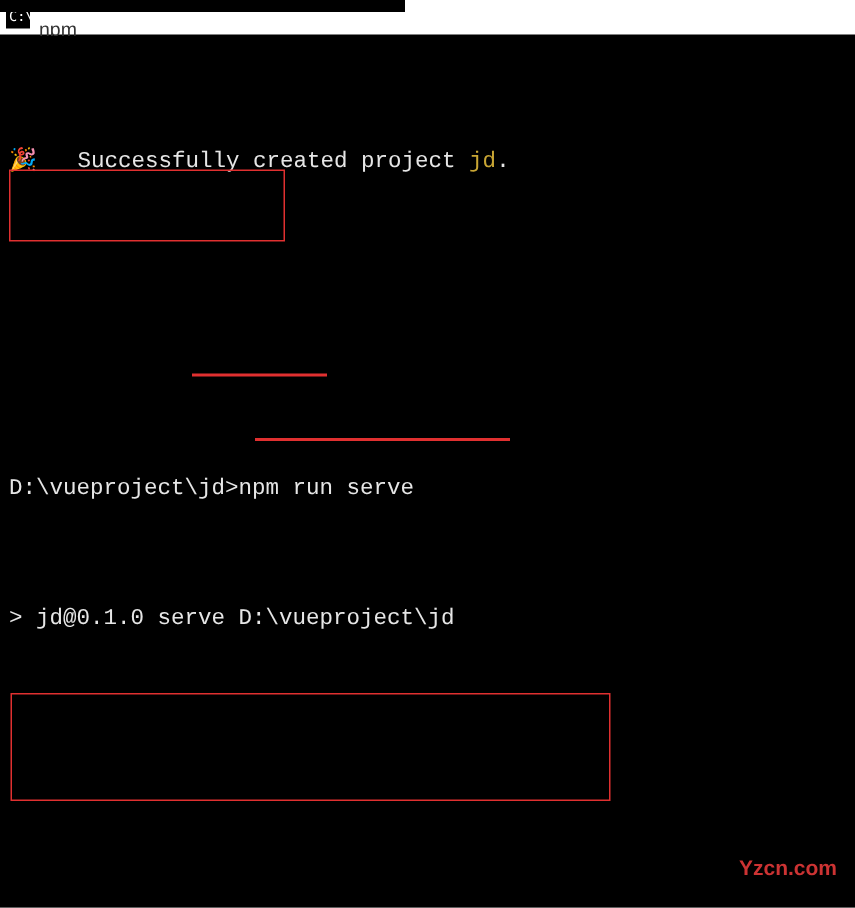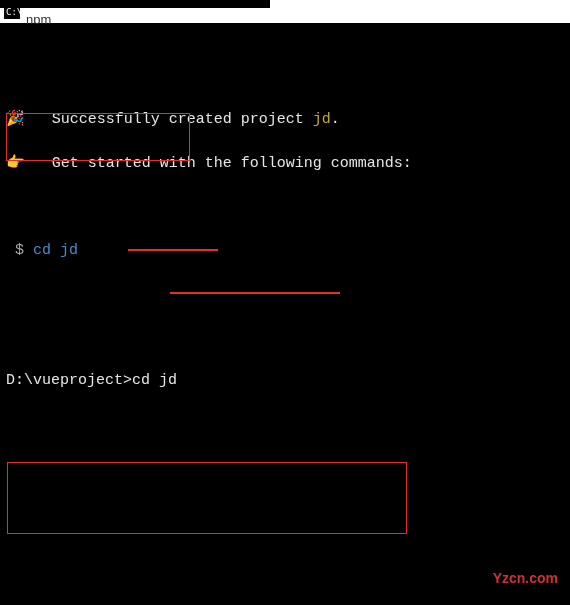--- a/index.html
+++ b/index.html
@@ -41,21 +41,21 @@
       height: 8px;
       background: #000;
       width: 270px;
       position: absolute;
       top: 0;
       left: 0;
     }
     .terminal {
       background: #000;
       color: #ccc;
-      padding: 20px 6px;
+      padding: 8px 6px;
       height: calc(100% - 24px);
       line-height: 1.45;
       white-space: pre;
       position: relative;
     }
     .line { white-space: pre; }
     .diamond { color: #ccc; }
     .yellow { color: #c9a634; }
     .blue { color: #4a8bc9; }
     .gray { color: #aaa; }
@@ -110,28 +110,27 @@
 <div class="black-strip"></div>
 
 <div class="titlebar">
   <span class="icon">C:\</span>
   <span class="title">npm</span>
 </div>
 
 <div class="terminal">
 <div class="line"> </div>
 <div class="line"><span class="diamond">🎉</span><span class="white">   Successfully created project </span><span class="yellow">jd</span><span class="white">.</span></div>
-<div class="line"><span class="diamond">👉</span><span class="white">   Get started with the following commands:</span></div>
-<div class="line"> </div>
-<div class="line"><span class="gray"> $ </span><span class="blue">cd jd</span></div>
 <div class="line"> </div>
 <div class="line"> </div>
-<div class="line"><span class="white">D:\vueproject&gt;</span><span class="white">cd jd</span></div>
 <div class="line"> </div>
 <div class="line"> </div>
+<div class="line"><span class="white">D:\vueproject\jd&gt;</span><span class="white">npm run serve</span></div>
+<div class="line"> </div>
+<div class="line"><span class="white">&gt; jd@0.1.0 serve D:\vueproject\jd</span></div>
 
 
 
 
 
 
 
 
 
 

